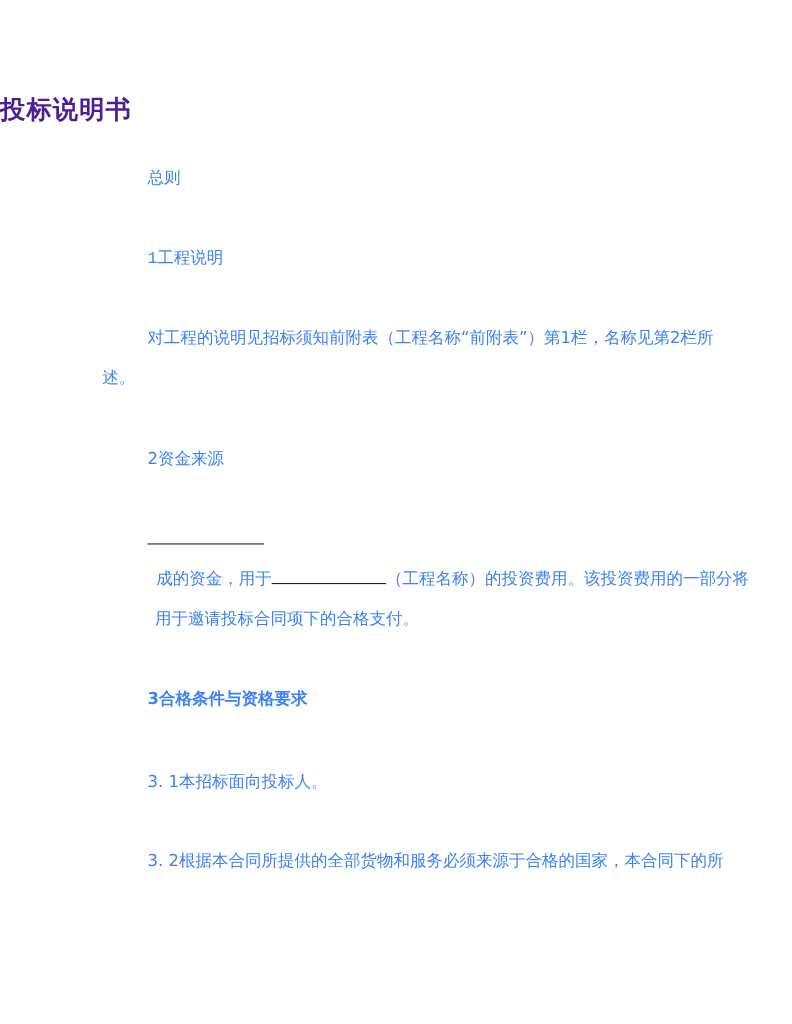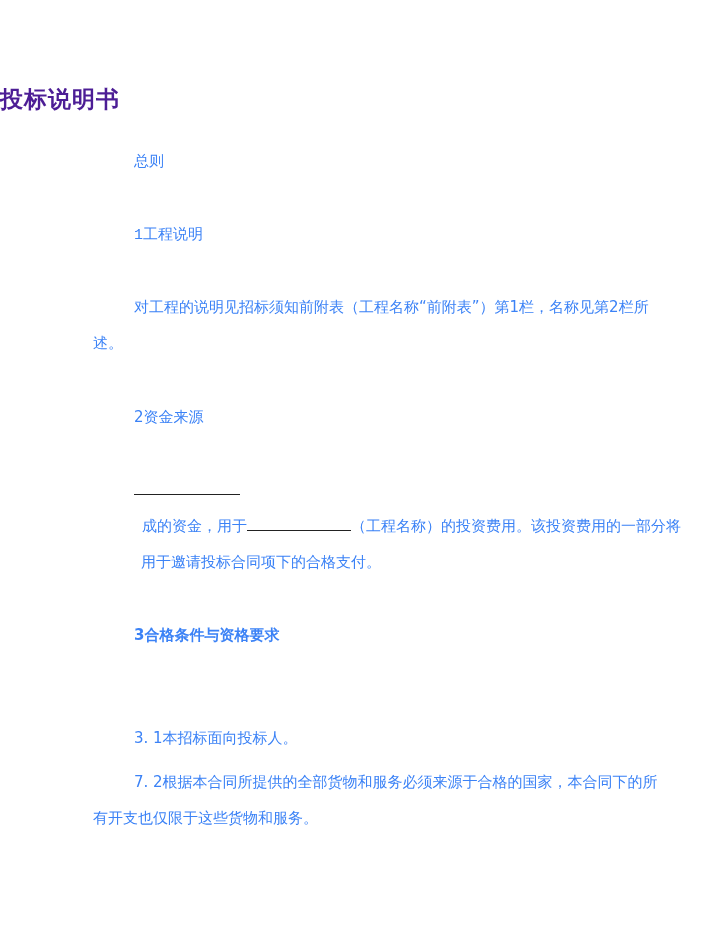--- a/index.html
+++ b/index.html
@@ -67,18 +67,17 @@
   <div class="line" style="left:134px; top:481px;">
     <span class="blank" style="width:106px;"></span>
   </div>
   <div class="line" style="left:96px; top:517px;margin-left:46px;">
     <span>成的资金，用于</span><span class="blank" style="width:104px;"></span><span>（工程名称）的投资费用。该投资费用的一部分将</span>
   </div>
   <div class="line" style="left:93px; top:553px;margin-left:48px;">用于邀请投标合同项下的合格支付。</div>
 
   <div class="line" style="left:134px; top:626px;font-weight:bold;">3合格条件与资格要求</div>
 
-  <div class="line" style="left:134px; top:701px;margin-top:28px;">3. 1本招标面向投标人。</div>
+  <div class="line" style="left:134px; top:701px;">3. 1本招标面向投标人。</div>
 
-  <div class="line" style="left:134px; top:773px;">7. 2根据本合同所提供的全部货物和服务必须来源于合格的国家，本合同下的所</div>
-  <div class="line" style="left:93px; top:809px;">有开支也仅限于这些货物和服务。</div>
+  <div class="line" style="left:134px; top:773px;">3. 2根据本合同所提供的全部货物和服务必须来源于合格的国家，本合同下的所</div>
 
 </div>
 
 </body></html>

